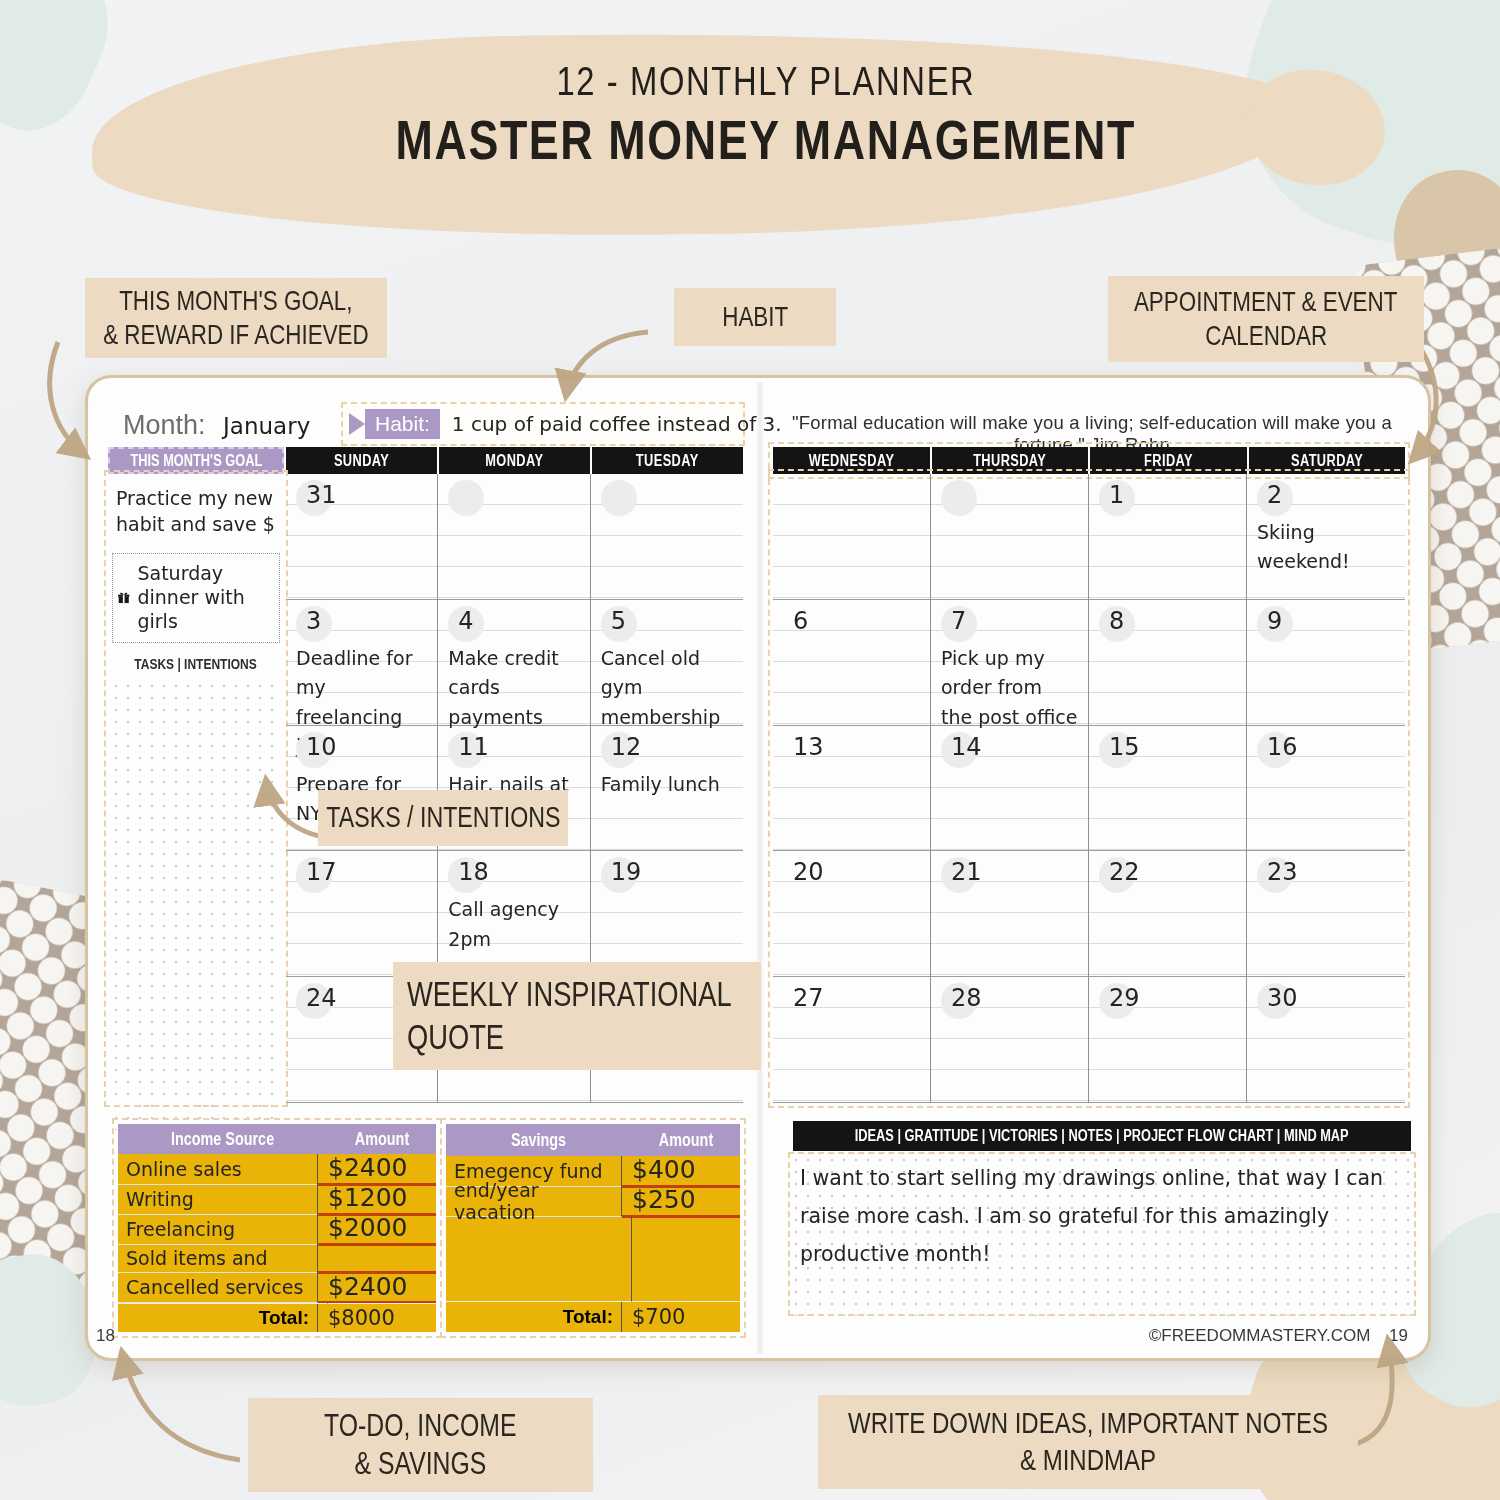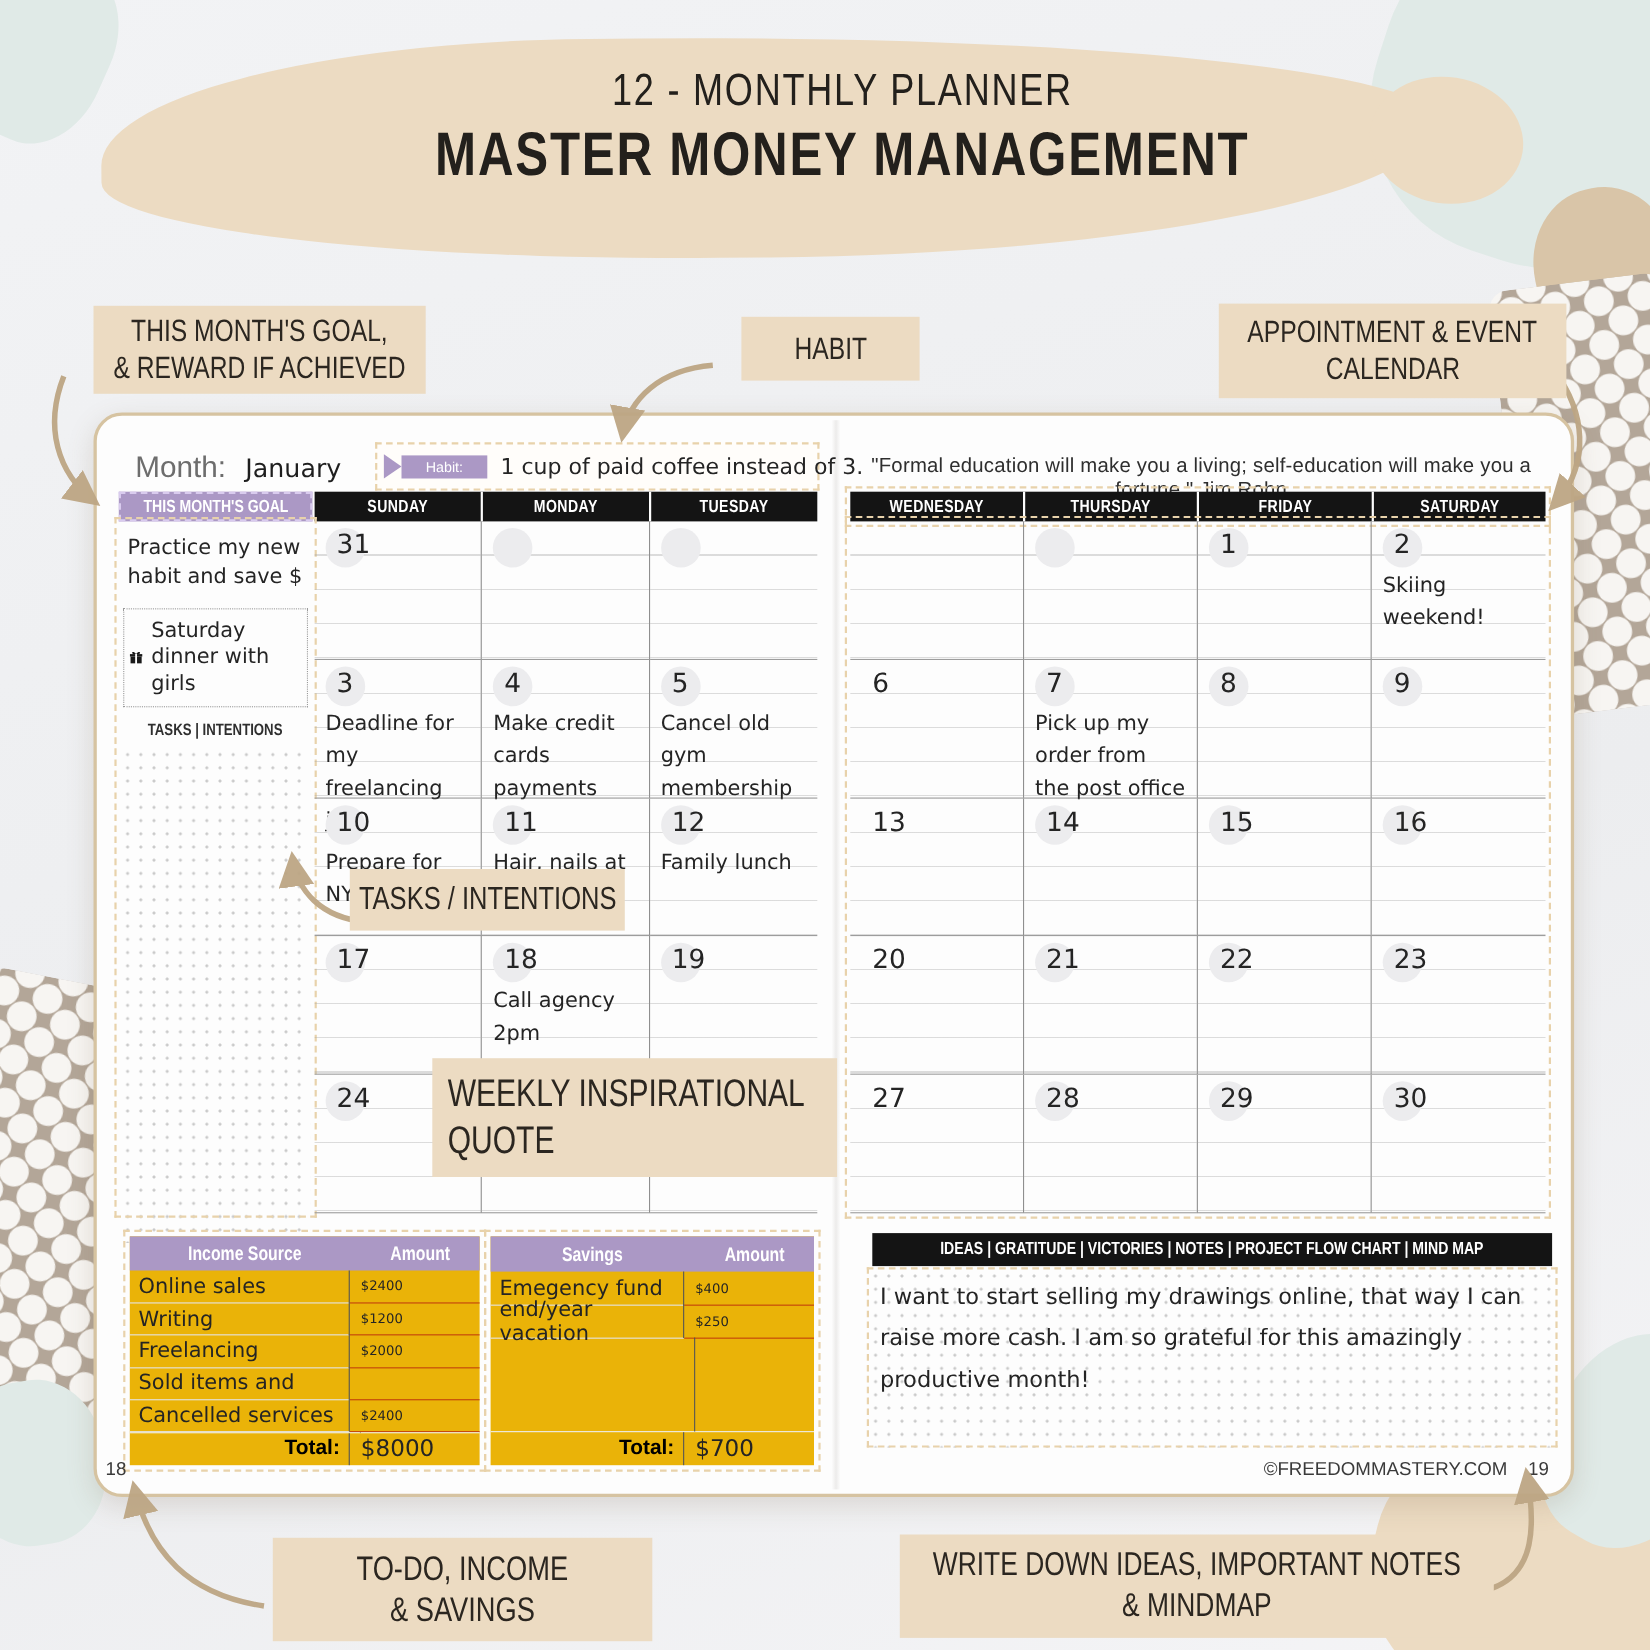--- a/index.html
+++ b/index.html
@@ -30,21 +30,21 @@
   .dcirc{position:absolute;top:6px;left:10px;width:36px;height:36px;border-radius:50%;background:#ececee;}
   .dnum{position:absolute;top:7px;left:20px;font-size:24px;}
   .cnote{position:relative;margin-top:44px;padding:0 10px;font-size:19px;line-height:1.55;}
   
   .ptable{display:flex;flex-direction:column;outline:2px dashed #e8d2ab;outline-offset:4px;background:#eab308;}
   .ptable .thead{height:32px;display:flex;font-weight:bold;font-size:18px;align-items:center;}
   .ptable .thead .tl{flex:1;text-align:center;}
   .ptable .thead .ta{width:108px;text-align:center;}
   .trow{display:flex;height:30px;align-items:center;}
   .trow .tl{flex:1;border-right:1px solid #555;padding-left:8px;font-size:19px;height:100%;display:flex;align-items:center;border-bottom:1px solid #e4e4e4;}
-  .trow .ta{width:108px;padding-left:10px;font-size:12px;height:100%;display:flex;align-items:center;border-bottom:1px solid #c2410c;}
+  .trow .ta{width:108px;padding-left:10px;font-size:25px;height:100%;display:flex;align-items:center;border-bottom:3px solid #c2410c;}
   .tspacer{flex:1;display:flex;}
   .tspacer .tl{flex:1;border-right:1px solid #555;border-bottom:1px solid #eee;}
   .tspacer .ta{width:108px;border-bottom:1px solid #eee;}
   .trow.total .tl{justify-content:flex-end;padding-right:8px;font-family:"Liberation Sans",sans-serif;font-weight:bold;font-size:19px;border-bottom:none;}
   .trow.total .ta{font-size:21px;border-bottom:none;}
   .dotgrid{background-image:radial-gradient(rgba(150,150,150,.5) 1.1px,transparent 1.6px);background-size:12px 12px;}
   .dashbox{border:2px dashed #e8d2ab;}
   svg.overlay{position:absolute;left:0;top:0;z-index:4;pointer-events:none;}
 </style>
 </head>
@@ -83,21 +83,21 @@
   <div id="planner" class="abs">
     <div id="spine" class="abs"></div>
 
     <div class="abs" style="left:35px;top:32px;font-size:27px;color:#6d6d6d;">
       <span>Month:</span>
       <span class="hand" style="font-size:23px;margin-left:10px;color:#1e1e1e;">January</span>
     </div>
 
     <div class="abs dashbox" style="left:253px;top:24px;width:400px;height:40px;display:flex;align-items:center;background:#fffdfa;">
       <span style="width:0;height:0;border-top:11px solid transparent;border-bottom:11px solid transparent;border-left:16px solid #ab98c5;margin-left:6px;"></span>
-      <span class="purple" style="padding:3px 22px;font-size:13px;">Habit:</span>
+      <span class="purple" style="padding:3px 10px;font-size:21px;">Habit:</span>
       <span class="hand" style="font-size:20px;margin-left:12px;white-space:nowrap;">1 cup of paid coffee instead of 3.</span>
     </div>
 
     <div class="abs purple" style="left:20px;top:69px;width:176px;height:27px;display:flex;align-items:center;justify-content:center;font-weight:bold;font-size:16px;border:2px dashed #d9cbee;box-sizing:border-box;">
       <span class="cond">THIS MONTH'S GOAL</span>
     </div>
     <div id="days-left" class="abs blackbar" style="left:198px;top:69px;width:457px;height:27px;">
         <div class="daycol">
           <span class="cond">SUNDAY</span>
         </div>

